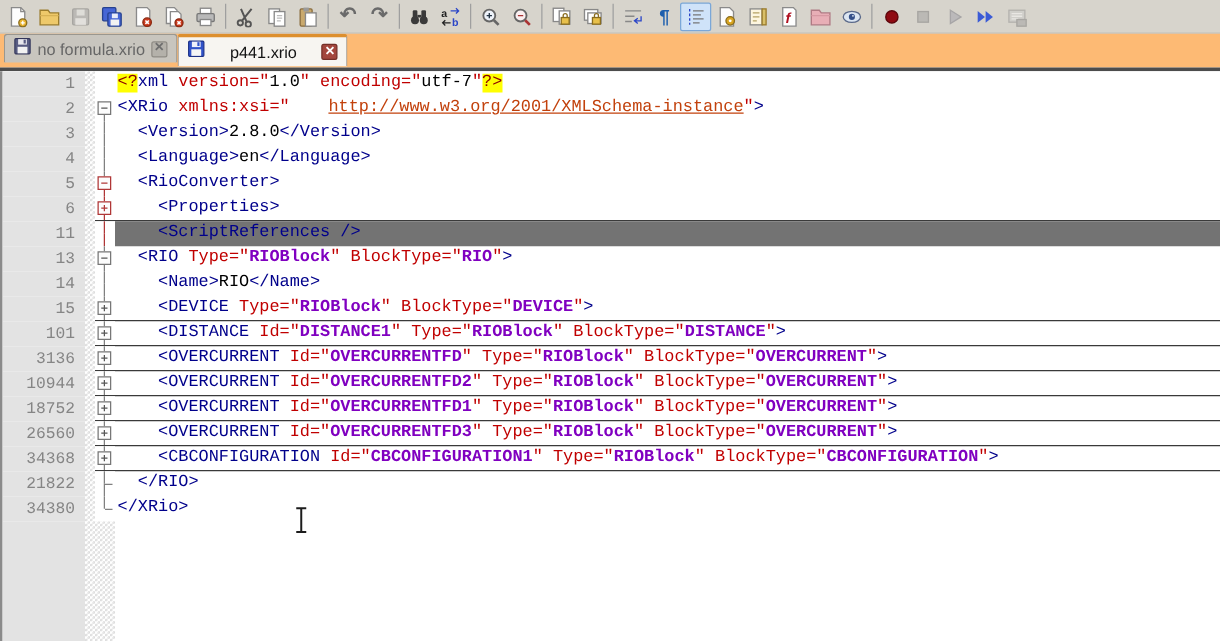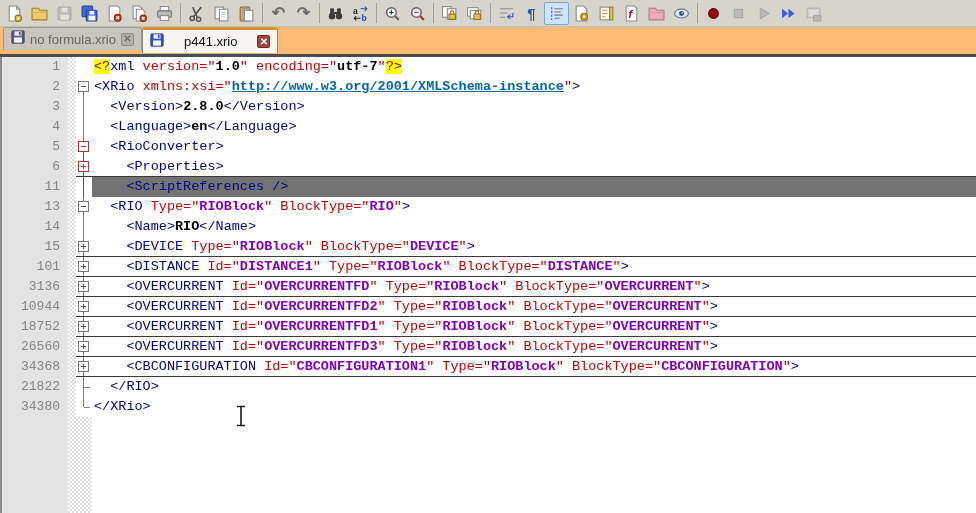--- a/index.html
+++ b/index.html
@@ -88,22 +88,22 @@
   .fbox.r .h, .fbox.r .v { background:#b03636; }
   .code {
     flex:1; min-width:0; white-space:pre; font-size:13.5px; line-height:19px;
     padding-left:2px; color:#000;
   }
   .code.hl { background:#737373; }
 
   .tk-tag   { color:#00008B; }
   .tk-attr  { color:#C00000; }
   .tk-val   { color:#8000C0; font-weight:bold; }
-  .tk-txt   { color:#000000; font-weight:bold; }
-  .tk-url   { color:#0369a1; font-weight:bold; text-decoration:underline; }
+  .tk-txt   { color:#000000; font-weight:normal; }
+  .tk-url   { color:#c2410c; font-weight:normal; text-decoration:underline;margin-left:31px; }
   .tk-xmlhl { color:#8B0000; background:#FFFF00; }
 
   .pointer { position:absolute; left:233px; top:348px; pointer-events:none; }
 </style>
 </head>
 <body>
 
 <div class="app">
 
   <div class="toolbar">

